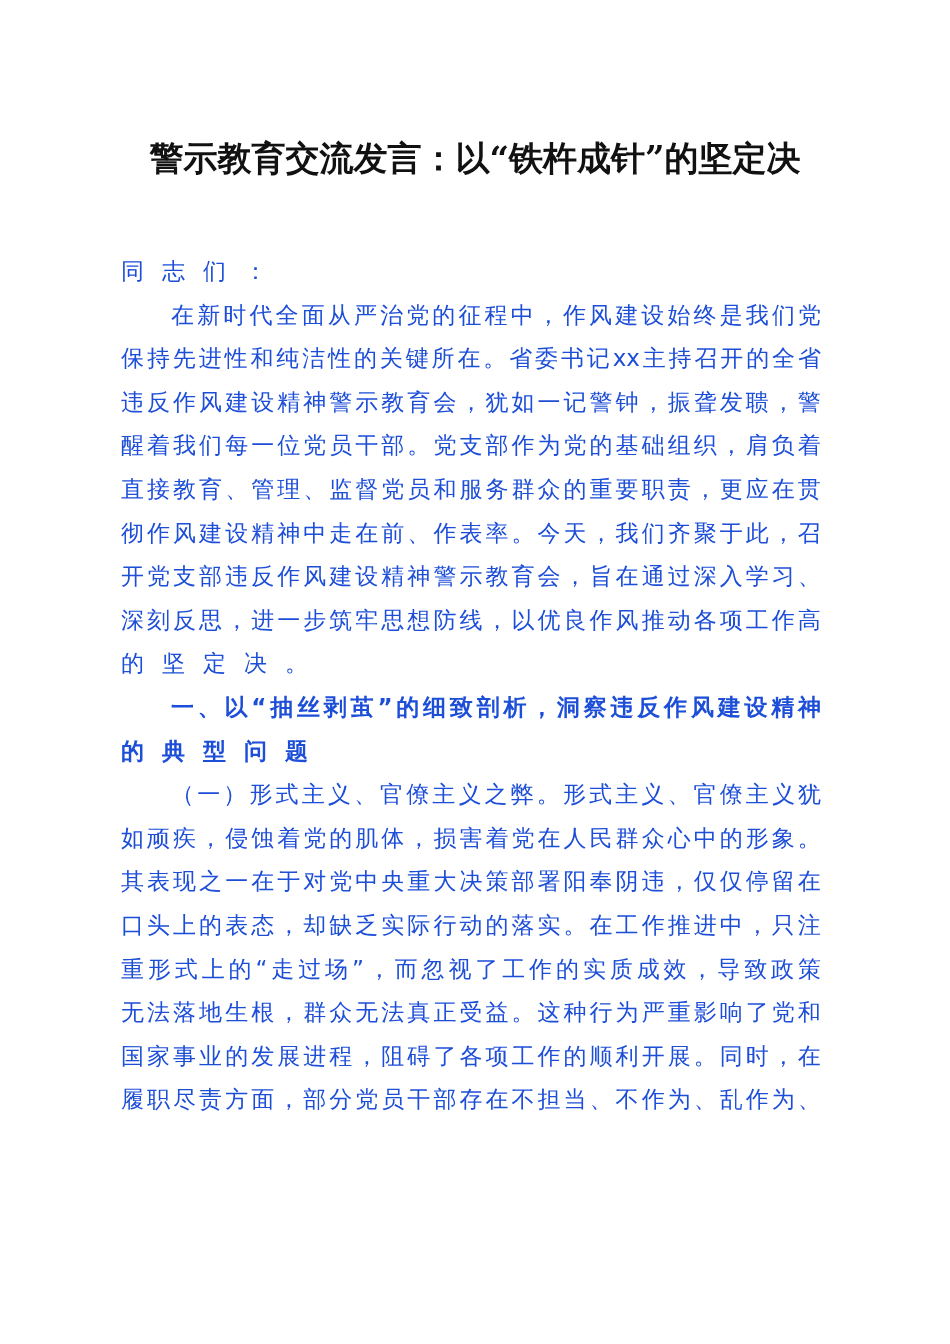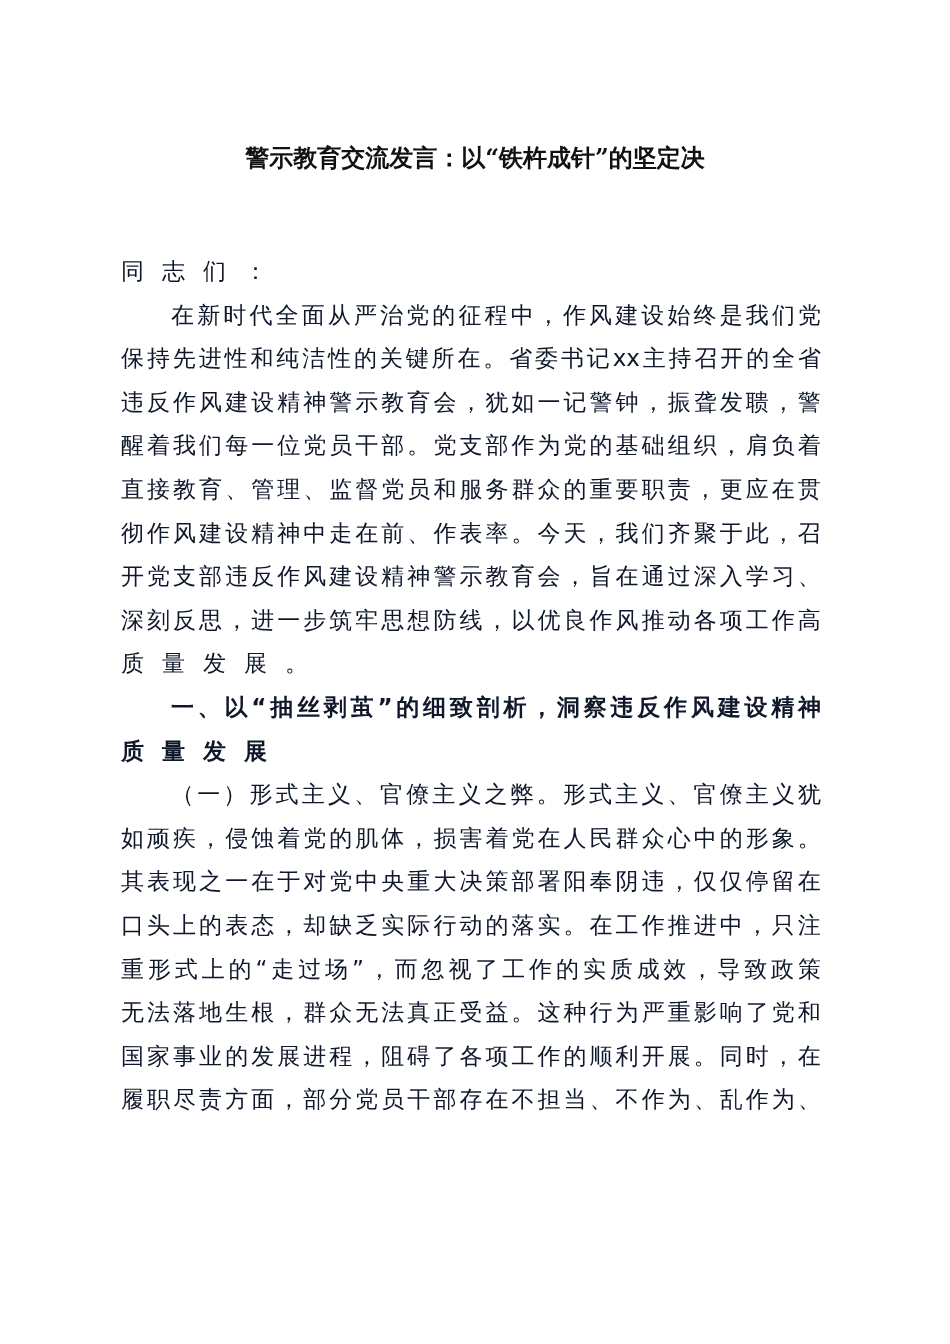--- a/index.html
+++ b/index.html
@@ -1,26 +1,26 @@
 <!DOCTYPE html>
 <html><head>
 <meta charset="utf-8">
 <style>
   html, body { margin: 0; padding: 0; background: #ffffff; }
   body { width: 950px; height: 1344px; position: relative; overflow: hidden; }
   .page { position: absolute; left: 0; top: 0; width: 950px; height: 1344px; background: #fff; }
   .title {
     position: absolute; left: 110px; width: 730px; top: 136px;
     text-align: center; font-family: "DejaVu Serif", serif; font-weight: bold;
-    font-size: 24px; line-height: 44px; color: #111; letter-spacing: 0px;
+    font-size: 34px; line-height: 44px; color: #111; letter-spacing: 0px;
   }
   .title div { white-space: nowrap; }
   .body {
     position: absolute; left: 121px; top: 250px; width: 700px;
-    font-family: "DejaVu Sans", sans-serif; font-size: 23px; color: #0f172a;
+    font-family: "DejaVu Sans", sans-serif; font-size: 23px; color: #1d4ed8;
   }
   .line { height: 43.6px; line-height: 43.6px; white-space: nowrap; display: flex; justify-content: space-between; }
   .line.last { justify-content: flex-start; letter-spacing: 18px; }
   .line.indent { padding-left: 50px; }
   .heading { font-weight: bold; font-family: "DejaVu Sans", sans-serif; }
   .ch { display: inline-block; }
 </style>
 </head>
 <body>
 
@@ -253,21 +253,21 @@
         <span class="ch">作</span>
         <span class="ch">风</span>
         <span class="ch">推</span>
         <span class="ch">动</span>
         <span class="ch">各</span>
         <span class="ch">项</span>
         <span class="ch">工</span>
         <span class="ch">作</span>
         <span class="ch">高</span>
       </div>
-      <div class="line last">质量发展。</div>
+      <div class="line last">的坚定决。</div>
       <div class="line indent heading">
         <span class="ch">一</span>
         <span class="ch">、</span>
         <span class="ch">以</span>
         <span class="ch">“</span>
         <span class="ch">抽</span>
         <span class="ch">丝</span>
         <span class="ch">剥</span>
         <span class="ch">茧</span>
         <span class="ch">”</span>
@@ -281,21 +281,21 @@
         <span class="ch">察</span>
         <span class="ch">违</span>
         <span class="ch">反</span>
         <span class="ch">作</span>
         <span class="ch">风</span>
         <span class="ch">建</span>
         <span class="ch">设</span>
         <span class="ch">精</span>
         <span class="ch">神</span>
       </div>
-      <div class="line last heading">质量发展</div>
+      <div class="line last heading">的典型问题</div>
       <div class="line indent">
         <span class="ch">（</span>
         <span class="ch">一</span>
         <span class="ch">）</span>
         <span class="ch">形</span>
         <span class="ch">式</span>
         <span class="ch">主</span>
         <span class="ch">义</span>
         <span class="ch">、</span>
         <span class="ch">官</span>

